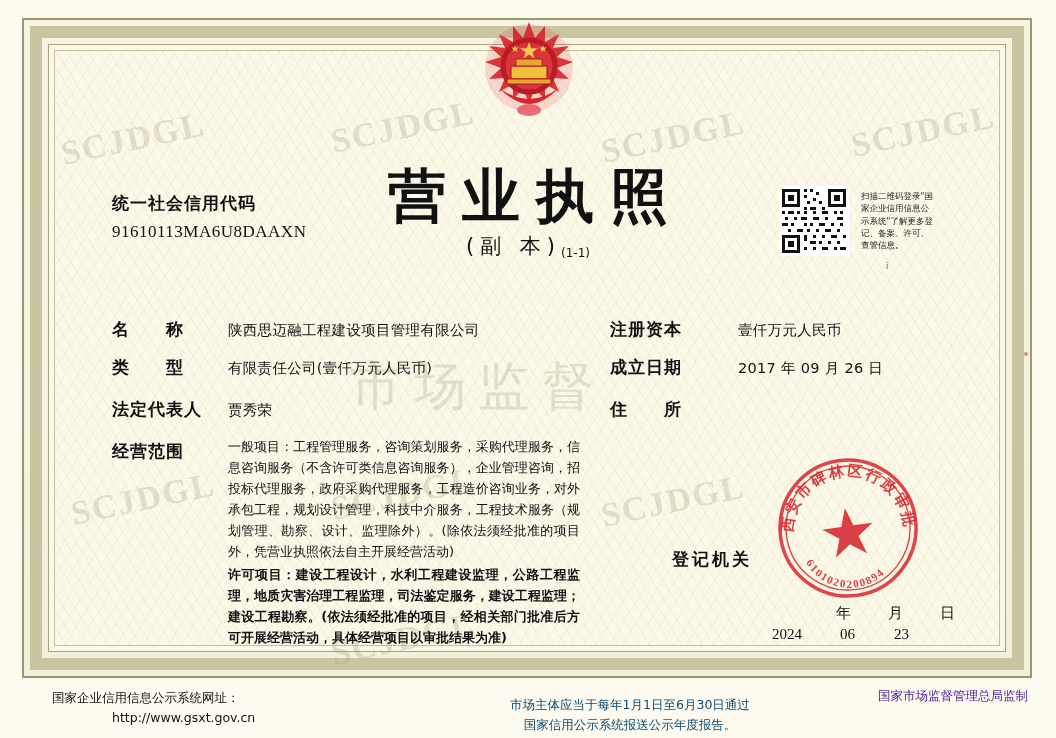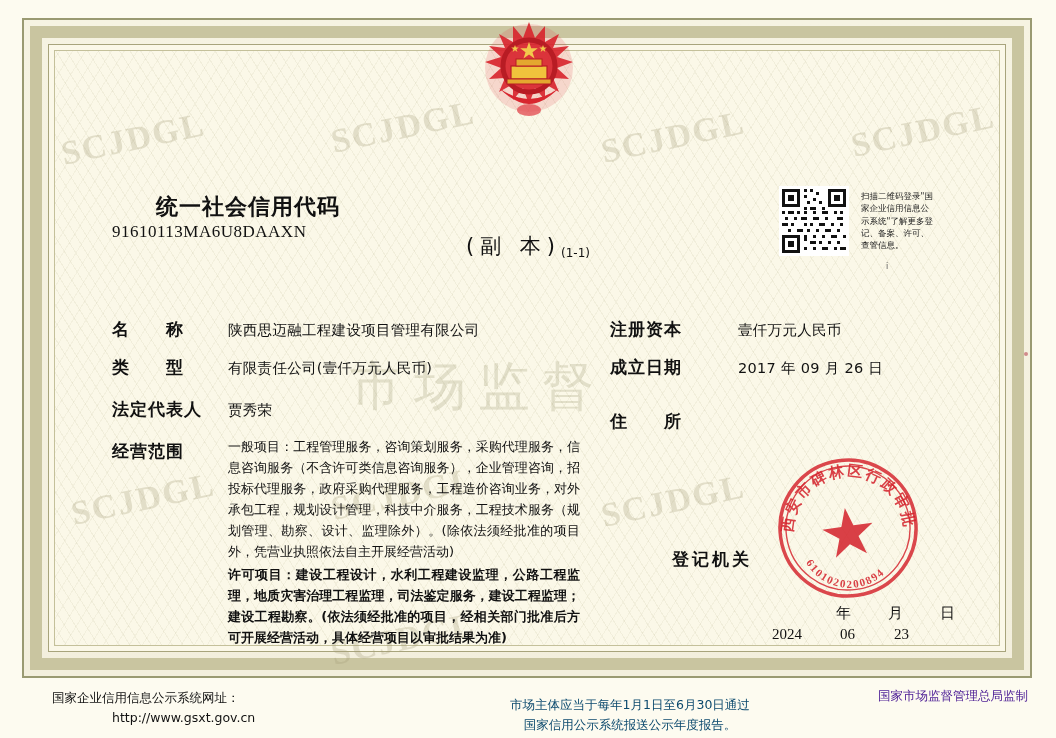--- a/index.html
+++ b/index.html
@@ -114,25 +114,24 @@
   .subtitle .paren { letter-spacing: 6px; }
   .sub-num {
     font-size: 12px;
     vertical-align: -4px;
     letter-spacing: 0;
   }
   
   .code-label {
     position: absolute;
     left: 112px; top: 192px;
-    font-size: 22px;
+    font-size: 17px;
     font-weight: bold;
     letter-spacing: 1px;
     color: #111;
-    margin-left: 44px;
   }
   .code-value {
     position: absolute;
     left: 112px; top: 222px;
     font-size: 17px;
     color: #111;
     font-family: "Liberation Serif", serif;
     letter-spacing: .5px;
   }
   
@@ -295,20 +294,21 @@
         <polygon points="46,24 48.2,30.2 54.8,30.2 49.5,34.2 51.5,40.5 46,36.6 40.5,40.5 42.5,34.2 37.2,30.2 43.8,30.2" fill="#f2c94c"></polygon>
         <polygon points="32,27 33,29.6 35.8,29.6 33.5,31.3 34.4,34 32,32.3 29.6,34 30.5,31.3 28.2,29.6 31,29.6" fill="#f2c94c"></polygon>
         <polygon points="60,27 61,29.6 63.8,29.6 61.5,31.3 62.4,34 60,32.3 57.6,34 58.5,31.3 56.2,29.6 59,29.6" fill="#f2c94c"></polygon>
 
         <path d="M16 70 Q46 92 76 70 Q60 86 46 86 Q32 86 16 70 Z" fill="#d8262f"></path>
         <ellipse cx="46" cy="92" rx="12" ry="6" fill="#e2454c" opacity=".75"></ellipse>
       </g>
     </svg>
   </div>
 
+  <div class="title">营业执照</div>
   <div class="subtitle">
     <span class="paren">(副 本)</span><span class="sub-num">(1-1)</span>
   </div>
 
   <div class="code-label">统一社会信用代码</div>
   <div class="code-value">91610113MA6U8DAAXN</div>
 
   <div class="qr">
     <svg width="70" height="70" viewBox="0 0 70 70">
       <rect width="70" height="70" fill="#ffffff"></rect>
@@ -397,21 +397,21 @@
     <p>一般项目：工程管理服务，咨询策划服务，采购代理服务，信息咨询服务（不含许可类信息咨询服务），企业管理咨询，招投标代理服务，政府采购代理服务，工程造价咨询业务，对外承包工程，规划设计管理，科技中介服务，工程技术服务（规划管理、勘察、设计、监理除外）。(除依法须经批准的项目外，凭营业执照依法自主开展经营活动)</p>
     <p class="b">许可项目：建设工程设计，水利工程建设监理，公路工程监理，地质灾害治理工程监理，司法鉴定服务，建设工程监理；建设工程勘察。(依法须经批准的项目，经相关部门批准后方可开展经营活动，具体经营项目以审批结果为准)</p>
   </div>
 
   <div class="fld-label" style="left:610px; top:318px;">注册资本</div>
   <div class="fld-value" style="left:738px; top:321px;">壹仟万元人民币</div>
 
   <div class="fld-label" style="left:610px; top:356px;">成立日期</div>
   <div class="fld-value" style="left:738px; top:359px;">2017 年 09 月 26 日</div>
 
-  <div class="fld-label" style="left:610px; top:398px;margin-top:12px;">
+  <div class="fld-label" style="left:610px; top:398px;">
     <span class="sp2">住　　所</span>
   </div>
 
   <div class="reg-auth">登记机关</div>
 
   <div class="seal">
     <svg width="152" height="152" viewBox="0 0 152 152">
       <g transform="rotate(-8 76 76)" fill="none" stroke="#d4212a" stroke-width="3.5" opacity="0.82">
         <circle cx="76" cy="76" r="68"></circle>
         <circle cx="76" cy="76" r="62" stroke-width="1.4"></circle>

